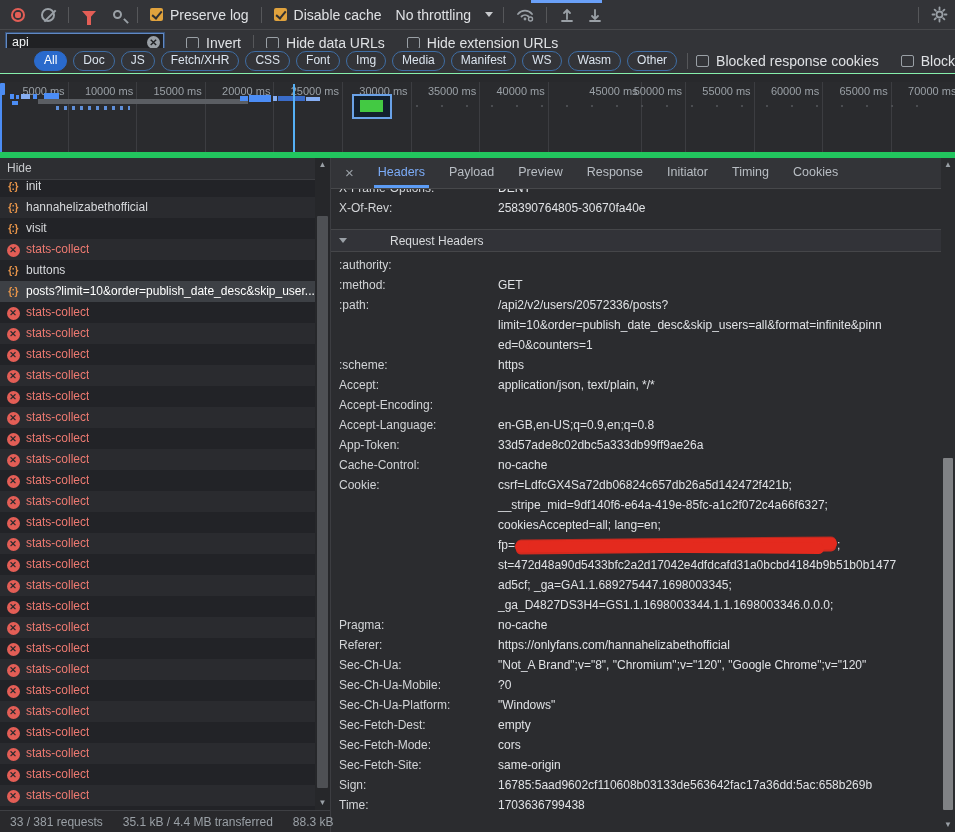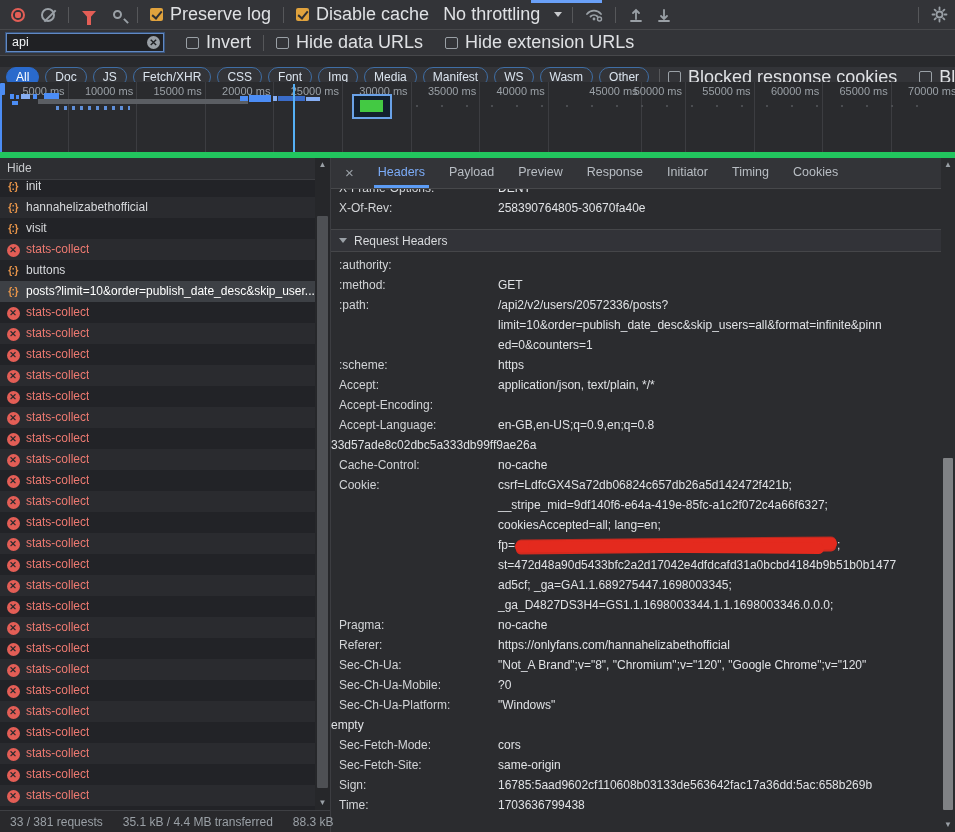--- a/index.html
+++ b/index.html
@@ -5,23 +5,23 @@
   * { margin:0; padding:0; box-sizing:border-box; }
   html,body { background:#1e1f22; }
   body { font-family:"Liberation Sans", sans-serif; }
   #stage { position:relative; width:955px; height:832px; background:#28292c; overflow:hidden;
            color:#dfe1e4; font-size:12px; }
 
   
   .tbar { position:absolute; left:0; width:955px; background:#333438; display:flex; align-items:center; }
   #tb1 { top:0; height:30px; border-bottom:1px solid #47484b; }
   #tb2 { top:30px; height:26px; border-bottom:1px solid #47484b; }
-  #tb3 { top:67px; height:26px; border-bottom:6px solid #86efac; }
+  #tb3 { top:48px; height:26px; border-bottom:1px solid #86efac;padding-left:28px; }
   .vsep { width:1px; height:16px; background:#56575a; margin:0 8px; flex:0 0 1px; }
-  .lbl { color:#dfe1e4; font-size:18px; white-space:nowrap; }
+  .lbl { color:#dfe1e4; font-size:14px; white-space:nowrap; }
 
   .icon-btn { display:inline-flex; align-items:center; justify-content:center; width:24px; height:24px; flex:0 0 auto; }
   .rec-ring { width:14px; height:14px; border:2px solid #e35e56; border-radius:50%; position:relative; }
   .rec-ring::after { content:""; position:absolute; left:2px; top:2px; width:6px; height:6px; background:#e35e56; border-radius:2px; }
   .clear-circ { width:14px; height:14px; border:2px solid #9aa0a6; border-radius:50%; position:relative; }
   .clear-circ::after { content:""; position:absolute; left:-1px; top:5px; width:16px; height:2px; background:#9aa0a6; transform:rotate(-45deg); }
   .funnel { width:0; height:0; border-left:7px solid transparent; border-right:7px solid transparent; border-top:8px solid #e35e56; position:relative; }
   .funnel::after { content:""; position:absolute; left:-2px; top:-3px; width:4px; height:9px; background:#e35e56; }
   .mag { width:9px; height:9px; border:2px solid #9aa0a6; border-radius:50%; position:relative; }
   .mag::after { content:""; position:absolute; left:8px; top:8px; width:6px; height:2px; background:#9aa0a6; transform:rotate(45deg); }
@@ -107,21 +107,21 @@
 
   #detail-body { position:absolute; left:0; top:31px; width:610px; height:643px; }
   .hrow { display:flex; line-height:20px; }
   .hname { flex:0 0 167px; padding-left:8px; color:#d2d4d7; white-space:nowrap; }
   .hval { flex:1; padding-right:14px; color:#e0e2e5; word-break:break-all; }
   .hval .vline { min-height:20px; }
   #clip-row { height:9px; overflow:hidden; }
   #clip-row .hrow { margin-top:-11px; }
   #sec-gap { height:11px; }
   #section-hdr { height:23px; background:#323338; border-top:1px solid #454649; border-bottom:1px solid #454649;
-                 display:flex; align-items:center; padding-left:8px; color:#d8dadd; }
+                 display:flex; align-items:center; padding-left:8px; color:#d8dadd;gap:36px; }
   .tri { width:0; height:0; border-left:4px solid transparent; border-right:4px solid transparent;
          border-top:5px solid #9aa0a6; margin-right:7px; }
   #hdr-rows { padding-top:3px; }
 
   .redact { display:inline-block; height:12px; background:#e42a1e; border-radius:7px; vertical-align:-2px;
             position:relative; transform:rotate(-0.6deg);
             box-shadow:0 3px 0 -1px rgba(228,42,30,.9), 0 -2px 0 -1px rgba(228,42,30,.75); }
   .redact::after { content:""; position:absolute; left:4%; top:3px; width:92%; height:11px; background:#e42a1e;
                    border-radius:6px; transform:rotate(1deg); }
 
@@ -528,20 +528,21 @@
           <div class="hrow">
             <div class="hname">Accept-Encoding:</div>
           </div>
           <div class="hrow">
             <div class="hname">Accept-Language:</div>
             <div class="hval">
               <div class="vline">en-GB,en-US;q=0.9,en;q=0.8</div>
             </div>
           </div>
           <div class="hrow">
+            <div class="hname">App-Token:</div>
             <div class="hval">
               <div class="vline">33d57ade8c02dbc5a333db99ff9ae26a</div>
             </div>
           </div>
           <div class="hrow">
             <div class="hname">Cache-Control:</div>
             <div class="hval">
               <div class="vline">no-cache</div>
             </div>
           </div>
@@ -581,20 +582,21 @@
               <div class="vline">?0</div>
             </div>
           </div>
           <div class="hrow">
             <div class="hname">Sec-Ch-Ua-Platform:</div>
             <div class="hval">
               <div class="vline">"Windows"</div>
             </div>
           </div>
           <div class="hrow">
+            <div class="hname">Sec-Fetch-Dest:</div>
             <div class="hval">
               <div class="vline">empty</div>
             </div>
           </div>
           <div class="hrow">
             <div class="hname">Sec-Fetch-Mode:</div>
             <div class="hval">
               <div class="vline">cors</div>
             </div>
           </div>

